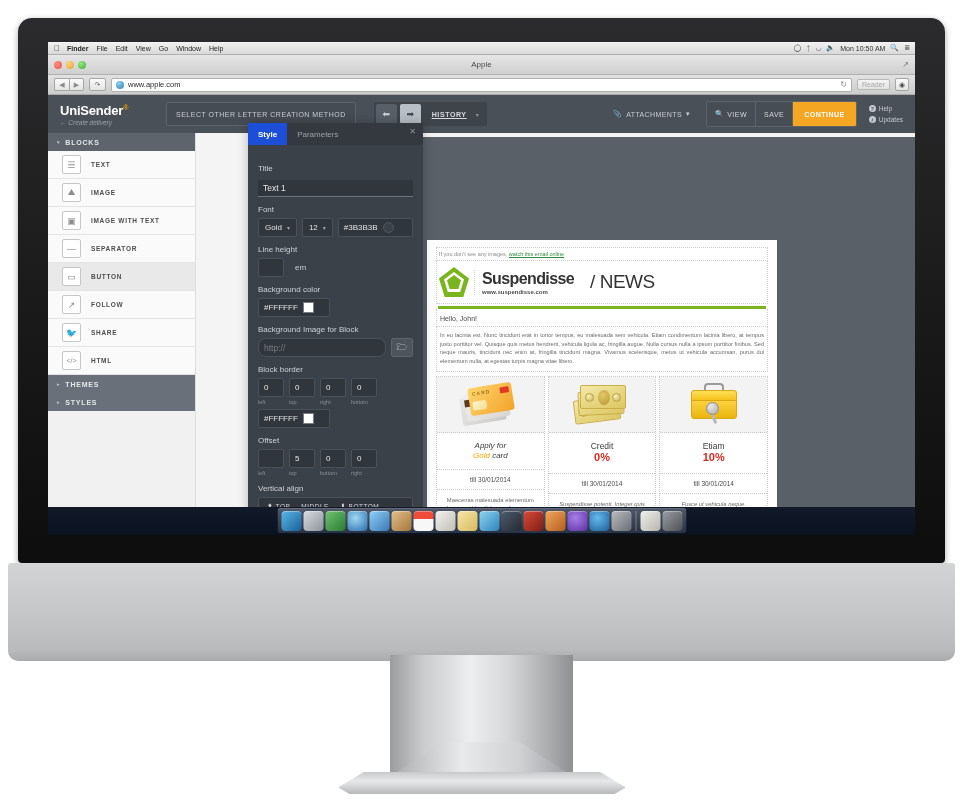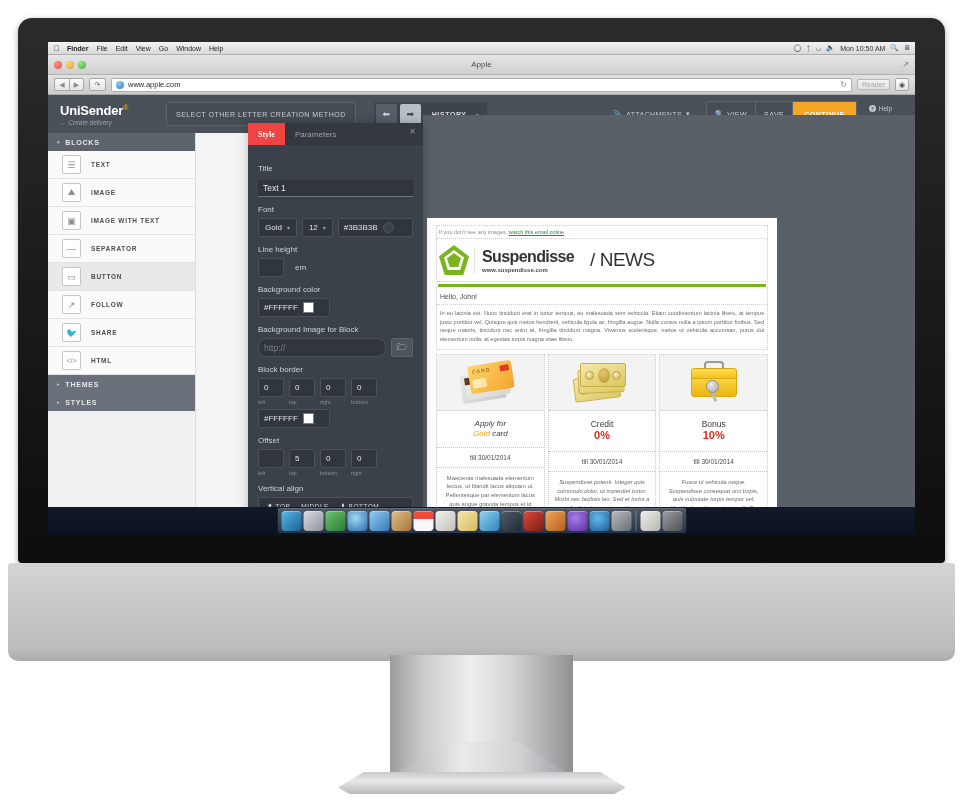--- a/index.html
+++ b/index.html
@@ -158,21 +158,21 @@
   .blk-ico { width: 19px; height: 19px; border: 1px solid #c6c6c6; border-radius: 2px; background: #fff;
     display: flex; align-items: center; justify-content: center; color: #8d8d8d; font-size: 9px; }
   .blk-lbl { font-size: 6.5px; letter-spacing: .7px; color: #4d4d4d; font-weight: bold; }
   .sec-head.collapsed { background: #6a7079; margin-top: 0; }
 
   
   .panel { position: absolute; left: 200px; top: 28px; width: 175px; height: 412px;
     background: #3b4148; box-shadow: 0 0 10px rgba(0,0,0,.25); }
   .tabs { display: flex; height: 22px; background: #34393f; align-items: stretch; position: relative; }
   .tab { font-size: 8px; color: #9aa1a8; display: flex; align-items: center; padding: 0 10px; }
-  .tab.active { background: #ef4444; color: #fff; font-weight: bold; font-family: Liberation Serif, serif; }
+  .tab.active { background: #1d4ed8; color: #fff; font-weight: bold; }
   .tab-close { position: absolute; right: 7px; top: 4px; color: #8c9299; font-size: 8px; }
   .p-body { padding: 8px 10px; }
   .p-lbl { font-size: 8px; color: #cdd2d7; margin: 8px 0 4px; }
   .p-lbl:first-child { margin-top: 11px; }
   .inp { background: #31363c; border: none; border-bottom: 1px solid #6f757c; color: #e4e7ea;
     font-size: 8.5px; height: 17px; padding: 0 5px; width: 100%;
     font-family: "Liberation Sans", sans-serif; }
   .inp::placeholder { color: #777d84; }
   .row { display: flex; gap: 5px; align-items: center; }
   .sel { background: #31363c; border: 1px solid #4b5158; border-radius: 2px; color: #dfe3e7;
@@ -189,21 +189,21 @@
   .subrow { display: flex; gap: 5px; margin-top: 2px; }
   .sublbl { width: 26px; font-size: 5.5px; color: #8a9097; }
   .browse { width: 22px; height: 19px; background: #4e545b; border: 1px solid #5d646b; border-radius: 2px;
     display: flex; align-items: center; justify-content: center; color: #dfe3e7; font-size: 9px; }
   .valign { background: #31363c; border: 1px solid #4b5158; border-radius: 2px; height: 19px;
     display: flex; align-items: center; gap: 11px; padding: 0 8px; margin-top: 2px; }
   .valign span { font-size: 6.5px; color: #cdd2d7; letter-spacing: .5px; text-decoration: underline; }
   .valign b { font-size: 7px; }
 
   
-  .canvas { position: absolute; left: 375px; top: 20px; width: 492px; height: 412px; background: #5a6068; }
+  .canvas { position: absolute; left: 375px; top: 42px; width: 492px; height: 412px; background: #5a6068; }
   .email { position: absolute; left: 4px; top: 103px; width: 350px; height: 372px; background: #fff;
     overflow: hidden; }
   .em-pad { padding: 7px 9px 0; }
   .em-pre { font-size: 5.5px; color: #8d8d8d; border: 1px dotted #ccc; padding: 3px 2px; }
   .em-pre a { color: #2e8b3d; }
   .em-head { display: flex; align-items: center; border: 1px dotted #ccc; border-top: none;
     padding: 6px 2px; gap: 0; }
   .pent { width: 30px; height: 30px; flex: none; position: relative; }
   .pent-outer { position: absolute; inset: 0; background: #7ab51d;
     clip-path: polygon(50% 0%, 100% 38%, 81% 100%, 19% 100%, 0% 38%); }
@@ -512,21 +512,21 @@
               <div class="card-img">
                 <span class="safebox">
                   <span class="sb-handle"></span>
                     <span class="sb-lid"></span>
                   <span class="sb-body"></span>
                     <span class="sb-key"></span>
                     <span class="sb-lock"></span>
                 </span>
               </div>
               <div class="card-ttl">
-                <span class="nm2">Bonus</span>
+                <span class="nm2">Etiam</span>
                 <span class="pct">10%</span>
               </div>
               <div class="card-till">till 30/01/2014</div>
               <div class="card-txt ital">Fusce ut vehicula neque. Suspendisse consequat orci turpis, quis vulputate turpis tempor vel. Vestibulum aliquam turpis elit. Es mundue et wenerium.</div>
             </div>
 
           </div>
 
         </div>
       </div>

